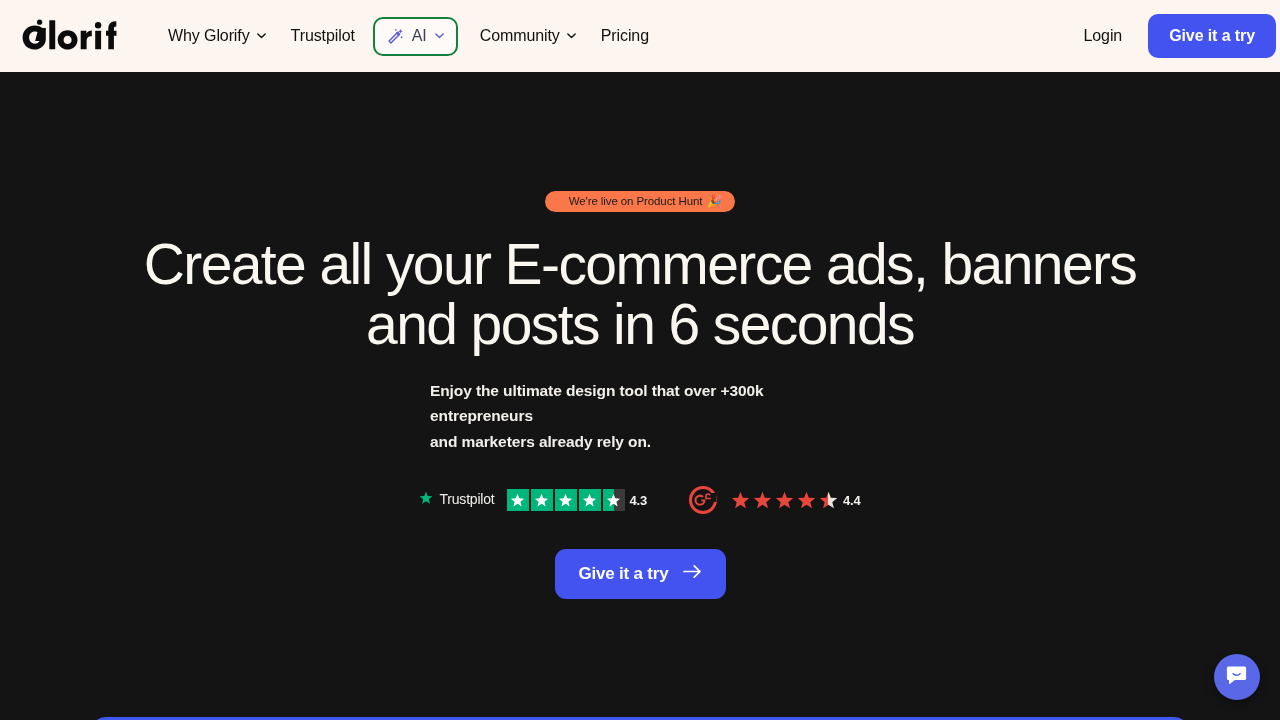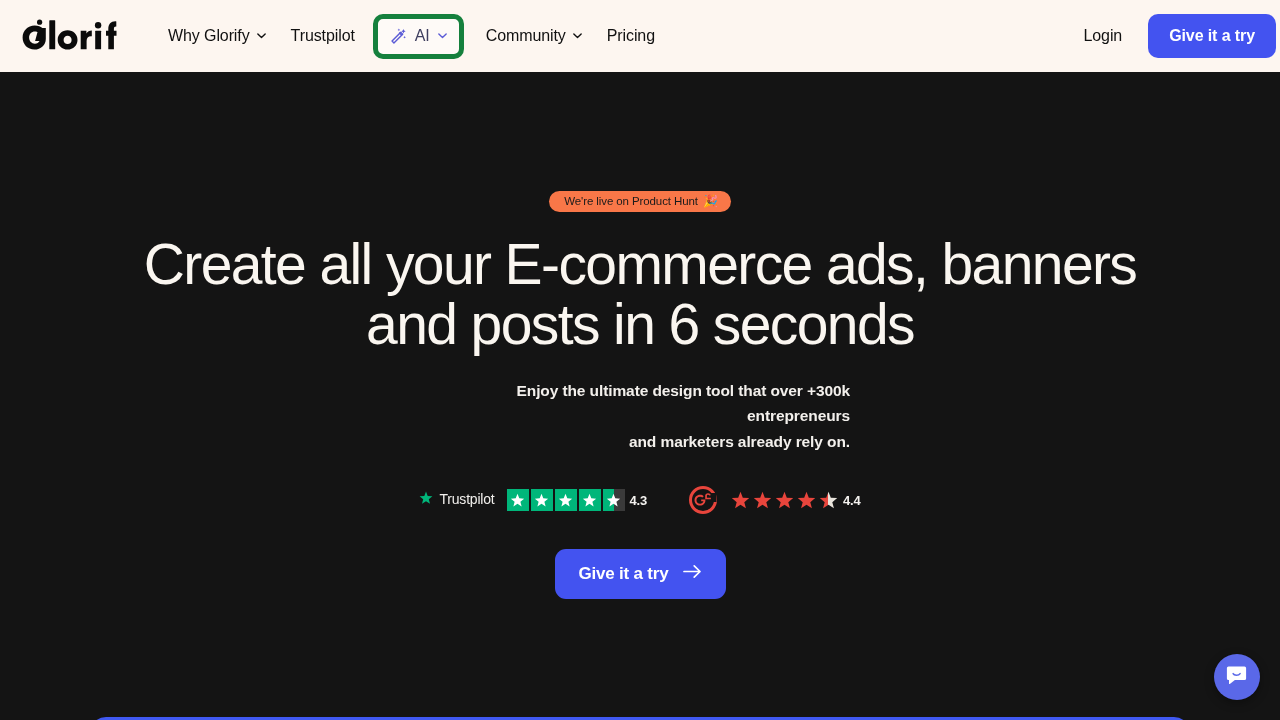--- a/index.html
+++ b/index.html
@@ -54,21 +54,21 @@
     height: 11px;
     position: relative;
     top: -1px;
   }
   .chev svg { display: block; }
 
   .ai-pill {
     display: flex;
     align-items: center;
     gap: 7px;
-    border: 5px solid #15803d;
+    border: 2px solid #15803d;
     border-radius: 10px;
     padding: 8px 11px;
     margin: 0 10px 0 6px;
     background: #FEFAF7;
     cursor: pointer;
   }
   .ai-pill .ai-label {
     font-size: 16px;
     color: #3E3E5E;
     letter-spacing: -0.1px;
@@ -113,21 +113,21 @@
     align-items: center;
     overflow: hidden;
   }
 
   .ph-badge {
     margin-top: 119px;
     background: #F97748;
     color: #1B1B1B;
     font-size: 11.5px;
     border-radius: 999px;
-    padding: 4px 13px 5px 15px;
+    padding: 4px 13px 5px 24px;
     display: flex;
     align-items: center;
     gap: 5px;
     cursor: pointer;
     letter-spacing: -0.1px;
   }
   .ph-badge .emoji { font-size: 12px; line-height: 1; }
 
   .headline {
     margin-top: 22px;
@@ -135,21 +135,21 @@
     text-align: center;
     color: #FAF6F0;
     font-size: 57px;
     line-height: 1.06;
     font-weight: 400;
     letter-spacing: -1.6px;
   }
 
   .subhead {
     margin-top: 23px;
-    text-align: right;
+    text-align: left;
     color: #F3F0EC;
     font-size: 15.5px;
     font-weight: 700;
     line-height: 25.5px;
     letter-spacing: -0.1px;
     width: 420px;
   }
 
   
   .ratings {

